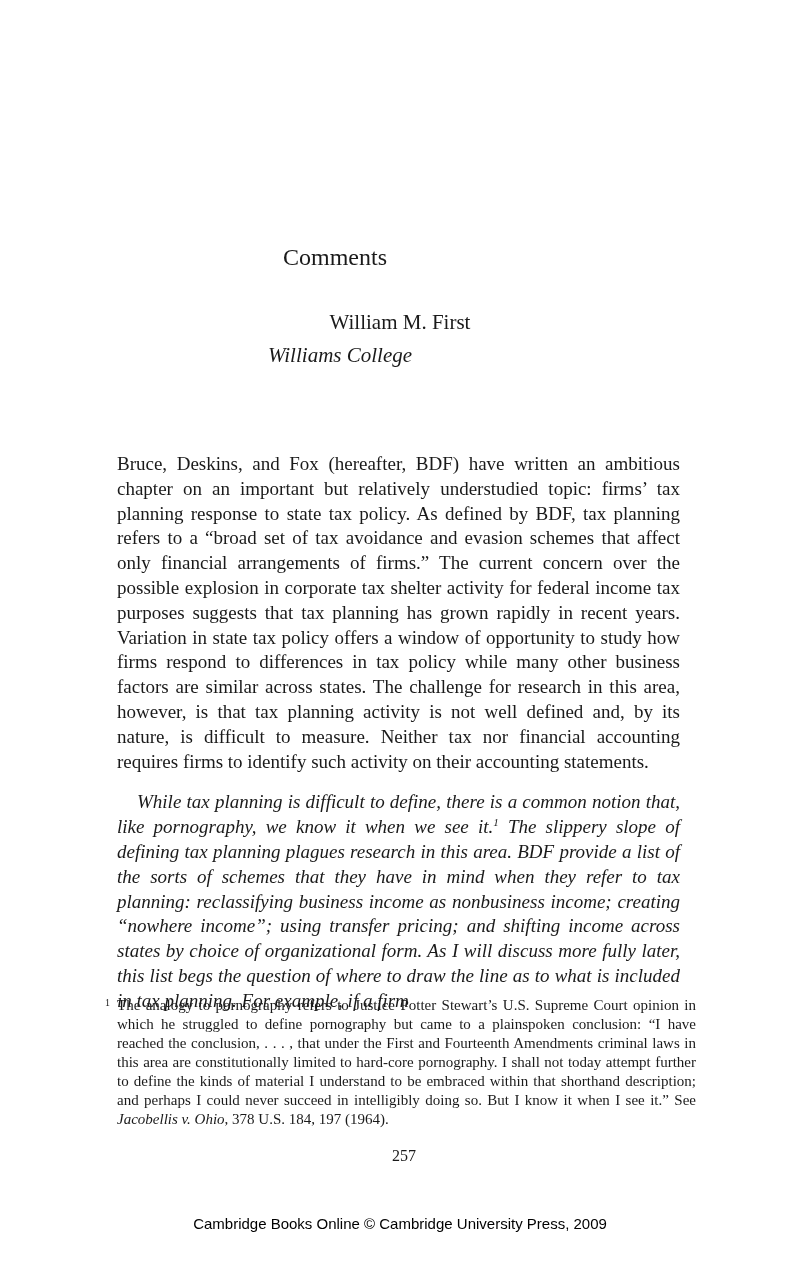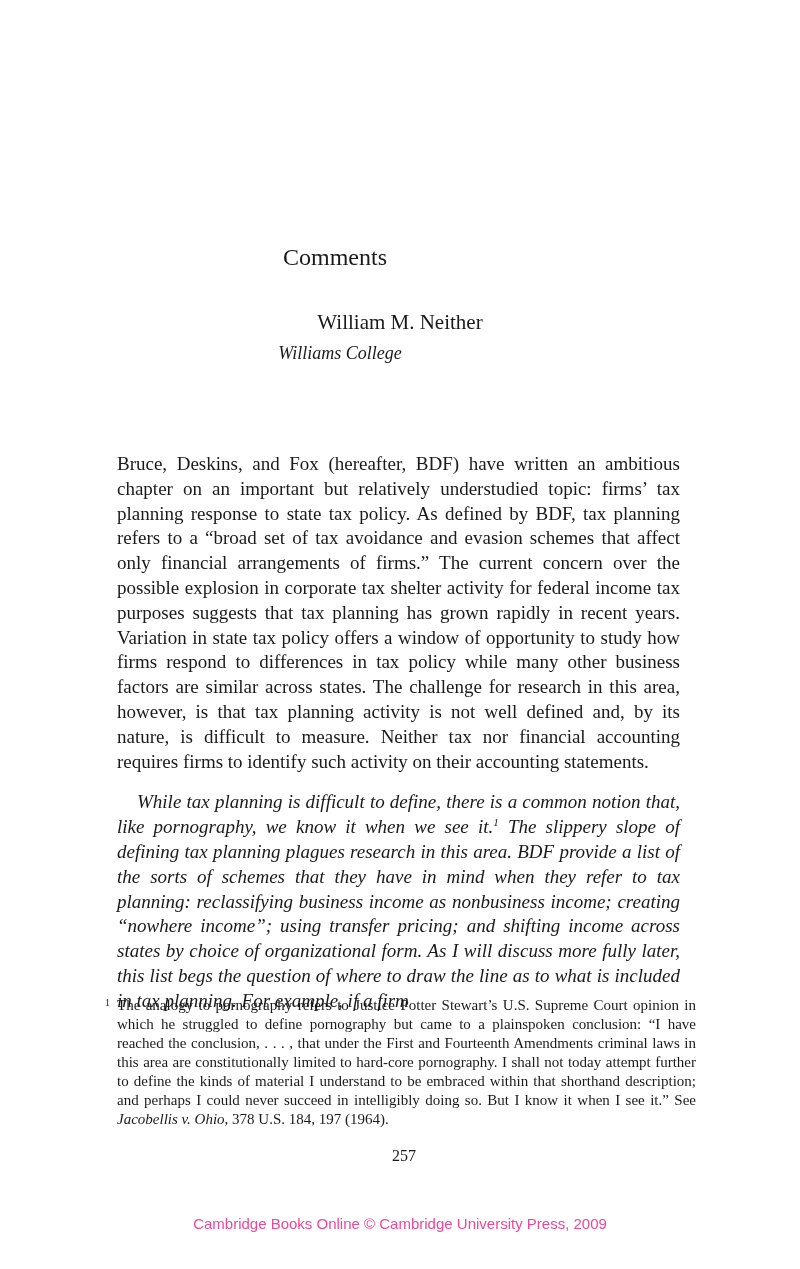--- a/index.html
+++ b/index.html
@@ -1,35 +1,35 @@
 <!DOCTYPE html>
 <html><head>
   <meta charset="utf-8">
   <style>
     html, body { margin: 0; padding: 0; background: #ffffff; }
     body { width: 800px; height: 1269px; position: relative; overflow: hidden; color: #1a1a1a; }
     .serif { font-family: "Liberation Serif", "DejaVu Serif", serif; }
     .title { position: absolute; top: 244px; left: 0; width: 670px; text-align: center; font-size: 24px; }
     .author { position: absolute; top: 310px; left: 0; width: 800px; text-align: center; font-size: 21px; }
-    .affil { position: absolute; top: 343px; left: 0; width: 680px; text-align: center; font-size: 18px; font-style: italic; }
+    .affil { position: absolute; top: 343px; left: 0; width: 680px; text-align: center; font-size: 21px; font-style: italic; }
     .body { position: absolute; top: 436px; left: 101px; width: 595px; font-size: 19px; line-height: 24.8px; }
     .body p { margin: 16px; text-align: justify; }
     .body p.indent { text-indent: 20px; font-style: italic; }
     sup { font-size: 11px; line-height: 0; vertical-align: 7px; }
     .footnote { position: absolute; top: 996px; left: 105px; width: 591px; font-size: 15px; line-height: 19px; }
     .footnote .fn-num { position: absolute; left: 0; top: -3px; font-size: 10px; }
     .footnote .fn-text { margin-left: 12px; text-align: justify; }
     .page-number { position: absolute; top: 1147px; left: 4px; width: 800px; text-align: center; font-size: 16px; }
-    .copyright { position: absolute; top: 1215px; left: 0; width: 800px; text-align: center; font-size: 15px; color: #ec4899; font-family: "Liberation Sans", "DejaVu Sans", sans-serif; }
+    .copyright { position: absolute; top: 1215px; left: 0; width: 800px; text-align: center; font-size: 15px; color: #000000; font-family: "Liberation Sans", "DejaVu Sans", sans-serif; }
   </style>
 </head>
 <body>
 
 <div class="title serif">Comments</div>
-<div class="author serif">William M. Neither</div>
+<div class="author serif">William M. First</div>
 <div class="affil serif">Williams College</div>
 
 <div class="body serif">
   <p>Bruce, Deskins, and Fox (hereafter, BDF) have written an ambitious chapter on an important but relatively understudied topic: firms’ tax planning response to state tax policy. As defined by BDF, tax planning refers to a “broad set of tax avoidance and evasion schemes that affect only financial arrangements of firms.” The current concern over the possible explosion in corporate tax shelter activity for federal income tax purposes suggests that tax planning has grown rapidly in recent years. Variation in state tax policy offers a window of opportunity to study how firms respond to differences in tax policy while many other business factors are similar across states. The challenge for research in this area, however, is that tax planning activity is not well defined and, by its nature, is difficult to measure. Neither tax nor financial accounting requires firms to identify such activity on their accounting statements.</p>
   <p class="indent"><span>While tax planning is difficult to define, there is a common notion that, like pornography, we know it when we see it.</span><sup>1</sup><span> The slippery slope of defining tax planning plagues research in this area. BDF provide a list of the sorts of schemes that they have in mind when they refer to tax planning: reclassifying business income as nonbusiness income; creating “nowhere income”; using transfer pricing; and shifting income across states by choice of organizational form. As I will discuss more fully later, this list begs the question of where to draw the line as to what is included in tax planning. For example, if a firm</span></p>
 </div>
 
 <div class="footnote serif">
   <span class="fn-num">1</span>
   <div class="fn-text"><span>The analogy to pornography refers to Justice Potter Stewart’s U.S. Supreme Court opinion in which he struggled to define pornography but came to a plainspoken conclusion: “I have reached the conclusion, . . . , that under the First and Fourteenth Amendments criminal laws in this area are constitutionally limited to hard-core pornography. I shall not today attempt further to define the kinds of material I understand to be embraced within that shorthand description; and perhaps I could never succeed in intelligibly doing so. But I know it when I see it.” See </span><i>Jacobellis v. Ohio</i><span>, 378 U.S. 184, 197 (1964).</span></div>

